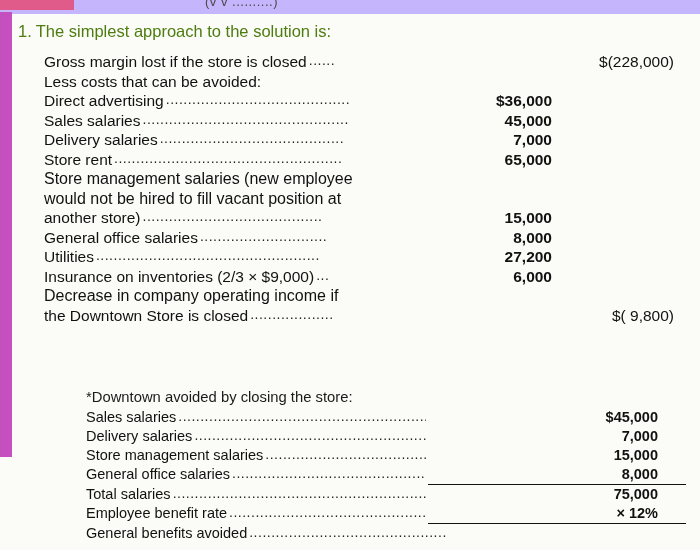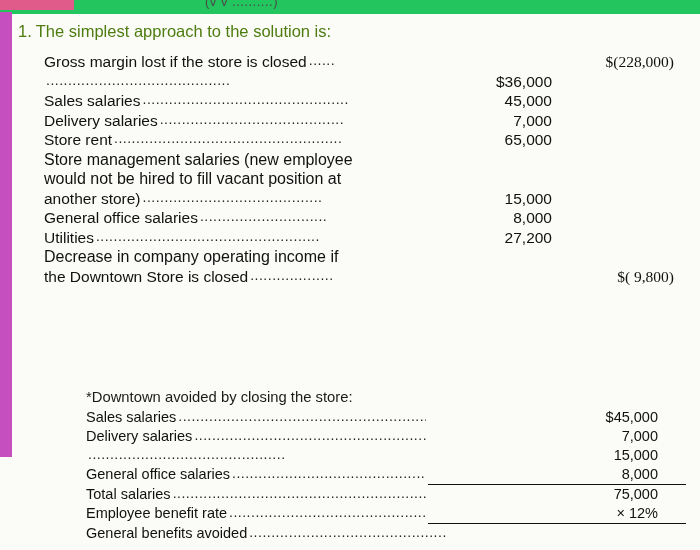--- a/index.html
+++ b/index.html
@@ -15,21 +15,21 @@
     overflow: hidden;
     position: relative;
   }
 
   
   #top-strip {
     position: absolute;
     top: 0; left: 0;
     width: 700px;
     height: 14px;
-    background: #22c55e;
+    background: #c4b5fd;
   }
   #top-strip .cut-text {
     position: absolute;
     left: 205px;
     top: -6px;
     font-size: 13px;
     color: #4a4a4a;
     letter-spacing: .5px;
     white-space: nowrap;
   }
@@ -91,26 +91,26 @@
     letter-spacing: .5px;
     margin: 0 2px;
     font-size: 14px;
     position: relative;
     top: -1px;
   }
   .row .amt1 {
     flex: 0 0 96px;
     text-align: right;
     padding-right: 2px;
+    font-weight: bold;
   }
   .row .amt2 {
     flex: 0 0 120px;
     text-align: right;
     padding-right: 10px;
-    font-family: Liberation Serif, serif;
   }
   .row.nodots .dots { visibility: hidden; }
 
   .plain {
     font-size: 16px;
     line-height: 19.5px;
     color: #111;
     white-space: nowrap;
   }
 
@@ -164,22 +164,29 @@
 
   <div class="block">
 
     <div class="row">
       <span class="label">Gross margin lost if the store is closed</span>
       <span class="dots">......</span>
       <span class="amt1"></span>
       <span class="amt2">$(228,000)</span>
     </div>
 
-
-    <div class="row">
+    <div class="row nodots">
+      <span class="label">Less costs that can be avoided:</span>
+      <span class="dots"></span>
+      <span class="amt1"></span>
+      <span class="amt2"></span>
+    </div>
+
+    <div class="row">
+      <span class="label">Direct advertising</span>
       <span class="dots">..........................................</span>
       <span class="amt1">$36,000</span>
       <span class="amt2"></span>
     </div>
 
     <div class="row">
       <span class="label">Sales salaries</span>
       <span class="dots">...............................................</span>
       <span class="amt1">45,000</span>
       <span class="amt2"></span>
@@ -216,20 +223,26 @@
       <span class="amt2"></span>
     </div>
 
     <div class="row">
       <span class="label">Utilities</span>
       <span class="dots">...................................................</span>
       <span class="amt1">27,200</span>
       <span class="amt2"></span>
     </div>
 
+    <div class="row">
+      <span class="label">Insurance on inventories (2/3 × $9,000)</span>
+      <span class="dots">...</span>
+      <span class="amt1">6,000</span>
+      <span class="amt2"></span>
+    </div>
 
 
     <div class="plain">Decrease in company operating income if</div>
 
     <div class="row">
       <span class="label">the Downtown Store is closed</span>
       <span class="dots">...................</span>
       <span class="amt1"></span>
       <span class="amt2">$(  9,800)</span>
     </div>
@@ -242,20 +255,21 @@
       <span class="label">Sales salaries</span>
       <span class="dots">..................................................................</span>
       <span class="amt1">$45,000</span>
     </div>
     <div class="row">
       <span class="label">Delivery salaries</span>
       <span class="dots">.............................................................</span>
       <span class="amt1">7,000</span>
     </div>
     <div class="row">
+      <span class="label">Store management salaries</span>
       <span class="dots">.............................................</span>
       <span class="amt1">15,000</span>
     </div>
     <div class="row uline">
       <span class="label">General office salaries</span>
       <span class="dots">..................................................</span>
       <span class="amt1">8,000</span>
     </div>
     <div class="row">
       <span class="label">Total salaries</span>

